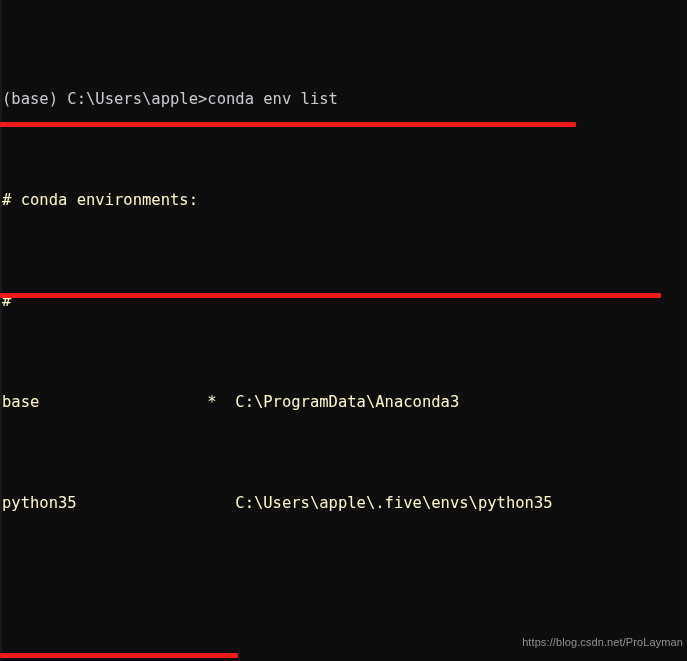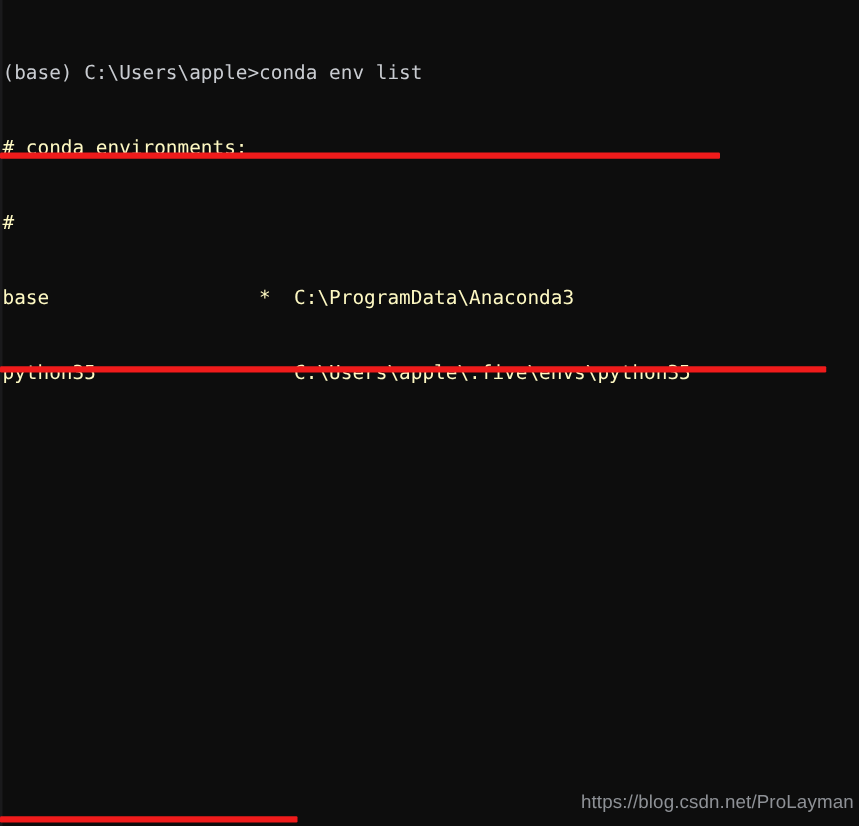--- a/index.html
+++ b/index.html
@@ -31,20 +31,21 @@
     position: absolute;
     left: 2px;
     top: 8px;
     right: 0;
     white-space: pre;
   }
   .line {
     height: 20px;
     white-space: pre;
     letter-spacing: 0;
+    margin-top: 41px;
   }
   .blank { height: 20px; }
   .cmdline { color: #c9ccd1; }
   .out { color: #fef9c3; }
 
   
   .marker {
     position: absolute;
     height: 5px;
     background: #ef1b1b;
@@ -52,21 +53,21 @@
   }
   #marker-five  { left: 0px;  top: 122px; width: 576px; }
   #marker-remove{ left: 0px;  top: 293px; width: 661px; }
   #marker-proceed{left: 0px;  top: 653px; width: 238px; }
 
   #watermark {
     position: absolute;
     right: 4px;
     top: 632px;
     font-family: "Liberation Sans", "DejaVu Sans", sans-serif;
-    font-size: 15px;
+    font-size: 11px;
     color: #8e9196;
     letter-spacing: 0.1px;
     white-space: pre;
   }
 </style>
 </head>
 <body>
 
 <div id="terminal">
 

